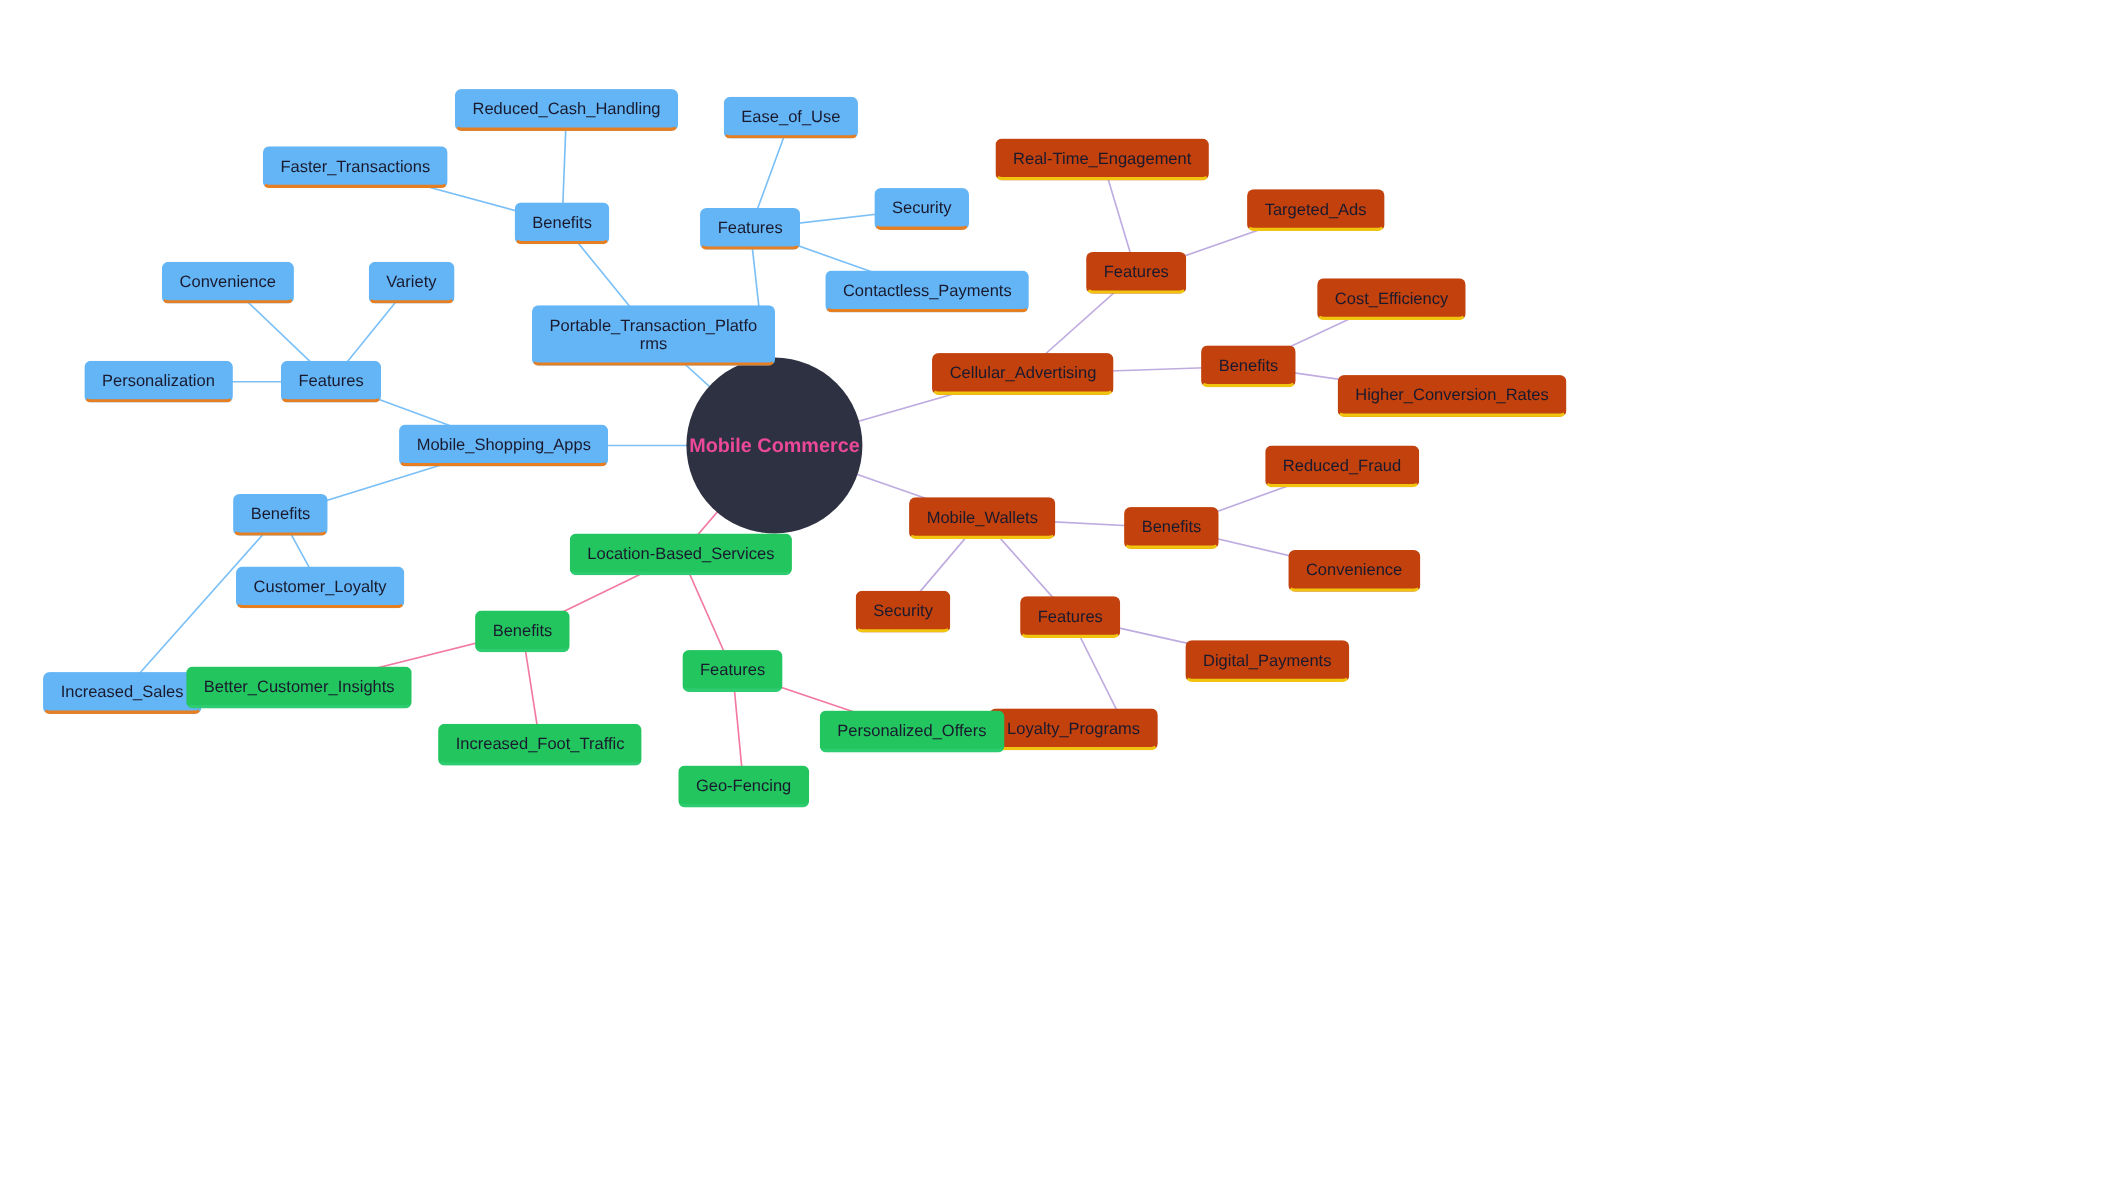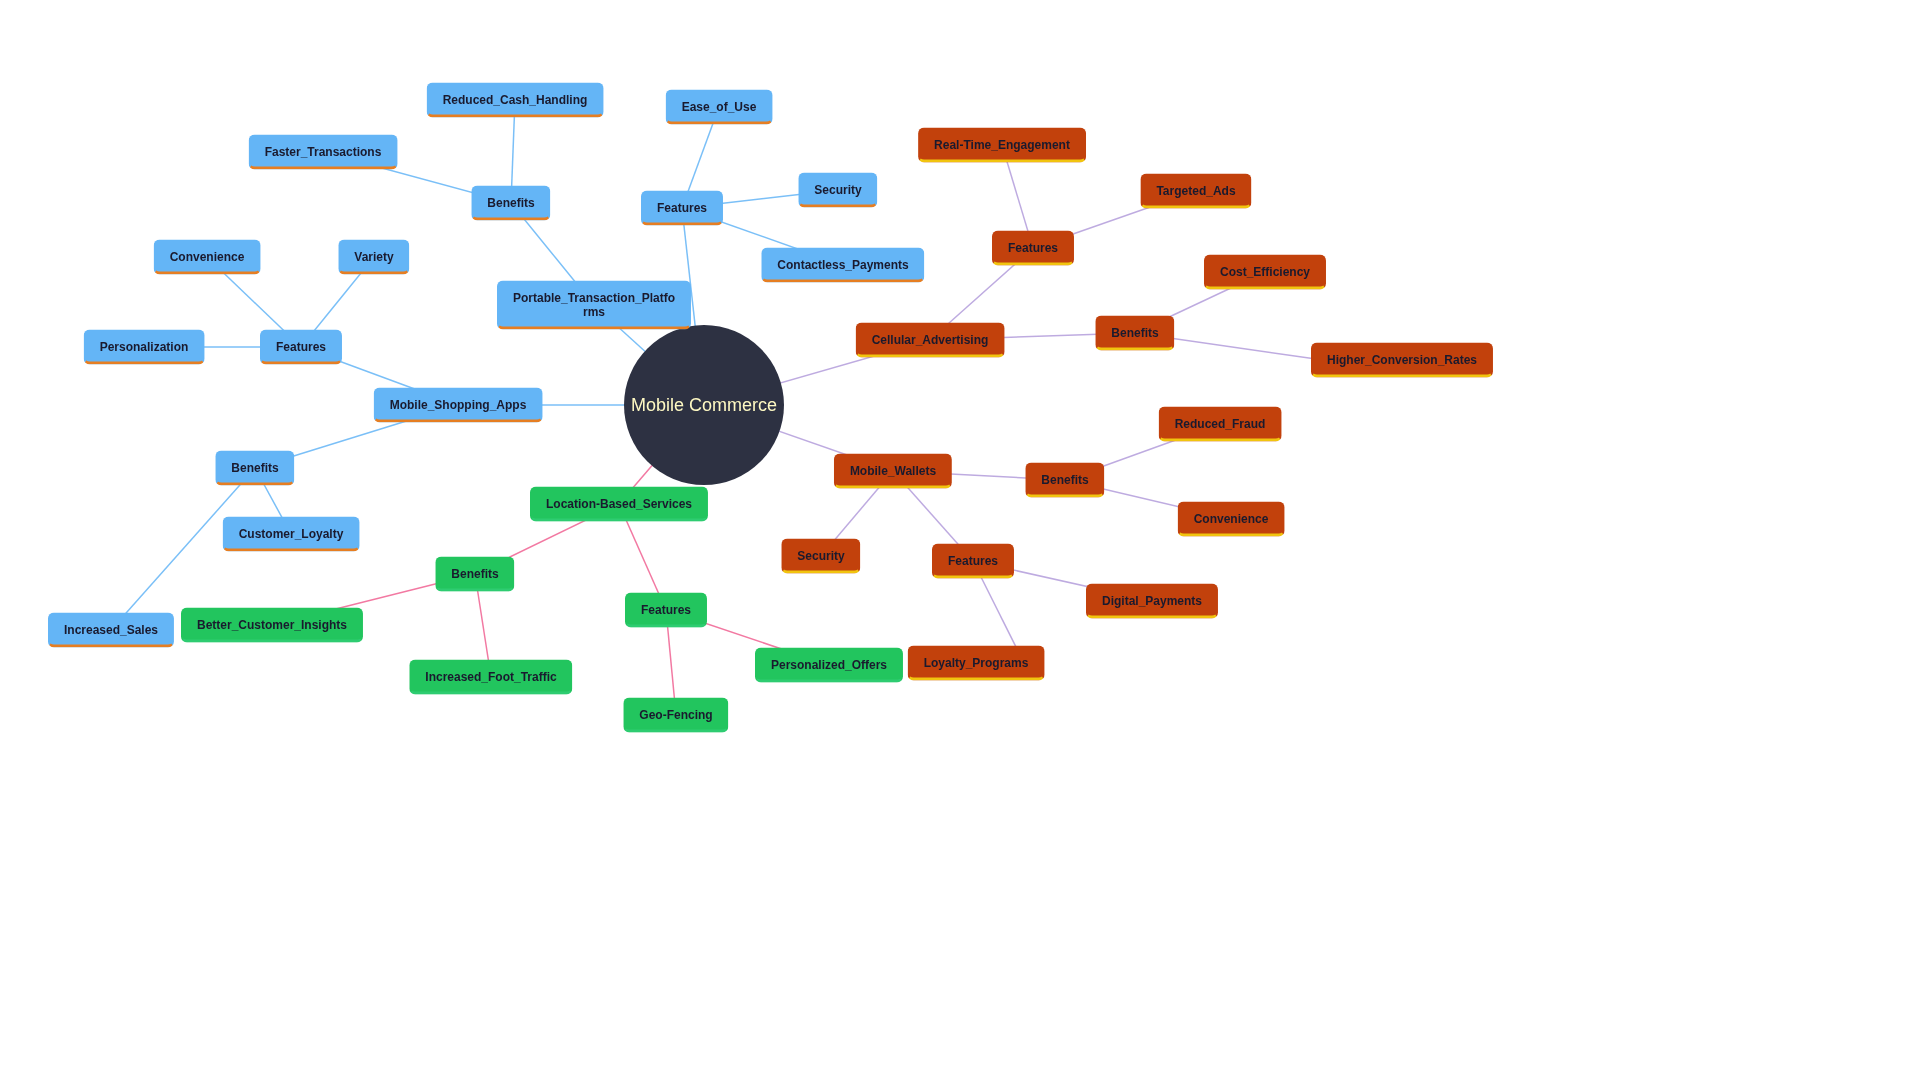--- a/index.html
+++ b/index.html
@@ -19,38 +19,38 @@
       position: absolute;
       top: 0; left: 0;
       width: 1920px;
       height: 1080px;
       pointer-events: none;
     }
     .node {
       position: absolute;
       border-radius: 6px;
       padding: 8px 14px;
-      font-size: 12px;
-      font-weight: 700;
+      font-size: 15px;
+      font-weight: 400;
       text-align: center;
       white-space: nowrap;
       border: 2px solid transparent;
       transform: translate(-50%, -50%);
     }
     .node-center {
       background: #2d3142;
-      color: #fef9c3;
+      color: #ec4899;
       border-radius: 50%;
       width: 160px;
       height: 160px;
       display: flex;
       align-items: center;
       justify-content: center;
       font-size: 18px;
-      font-weight: 400;
+      font-weight: 700;
       border: none;
       transform: translate(-50%, -50%);
     }
     .node-blue {
       background: #64b5f6;
       color: #1a1a2e;
       border-bottom: 3px solid #e67e22;
     }
     .node-purple {
       background: #c2410c;
@@ -125,21 +125,21 @@
       <div class="node node-blue" style="left: 682px; top: 208px; white-space: pre-line;">Features</div>
       <div class="node node-blue" style="left: 719px; top: 107px; white-space: pre-line;">Ease_of_Use</div>
       <div class="node node-blue" style="left: 838px; top: 190px; white-space: pre-line;">Security</div>
       <div class="node node-blue" style="left: 843px; top: 265px; white-space: pre-line;">Contactless_Payments</div>
       <div class="node node-purple" style="left: 930px; top: 340px; white-space: pre-line;">Cellular_Advertising</div>
       <div class="node node-purple" style="left: 1033px; top: 248px; white-space: pre-line;">Features</div>
       <div class="node node-purple" style="left: 1002px; top: 145px; white-space: pre-line;">Real-Time_Engagement</div>
       <div class="node node-purple" style="left: 1196px; top: 191px; white-space: pre-line;">Targeted_Ads</div>
       <div class="node node-purple" style="left: 1135px; top: 333px; white-space: pre-line;">Benefits</div>
       <div class="node node-purple" style="left: 1265px; top: 272px; white-space: pre-line;">Cost_Efficiency</div>
-      <div class="node node-purple" style="left: 1402px; top: 360px; white-space: pre-line;">Higher_Conversion_Rates</div>
+      <div class="node node-purple" style="left: 1320px; top: 360px; white-space: pre-line;">Higher_Conversion_Rates</div>
       <div class="node node-purple" style="left: 893px; top: 471px; white-space: pre-line;">Mobile_Wallets</div>
       <div class="node node-purple" style="left: 821px; top: 556px; white-space: pre-line;">Security</div>
       <div class="node node-purple" style="left: 973px; top: 561px; white-space: pre-line;">Features</div>
       <div class="node node-purple" style="left: 1065px; top: 480px; white-space: pre-line;">Benefits</div>
       <div class="node node-purple" style="left: 1220px; top: 424px; white-space: pre-line;">Reduced_Fraud</div>
       <div class="node node-purple" style="left: 1231px; top: 519px; white-space: pre-line;">Convenience</div>
       <div class="node node-purple" style="left: 1152px; top: 601px; white-space: pre-line;">Digital_Payments</div>
       <div class="node node-purple" style="left: 976px; top: 663px; white-space: pre-line;">Loyalty_Programs</div>
       <div class="node node-pink" style="left: 619px; top: 504px; white-space: pre-line;">Location-Based_Services</div>
       <div class="node node-pink" style="left: 475px; top: 574px; white-space: pre-line;">Benefits</div>

